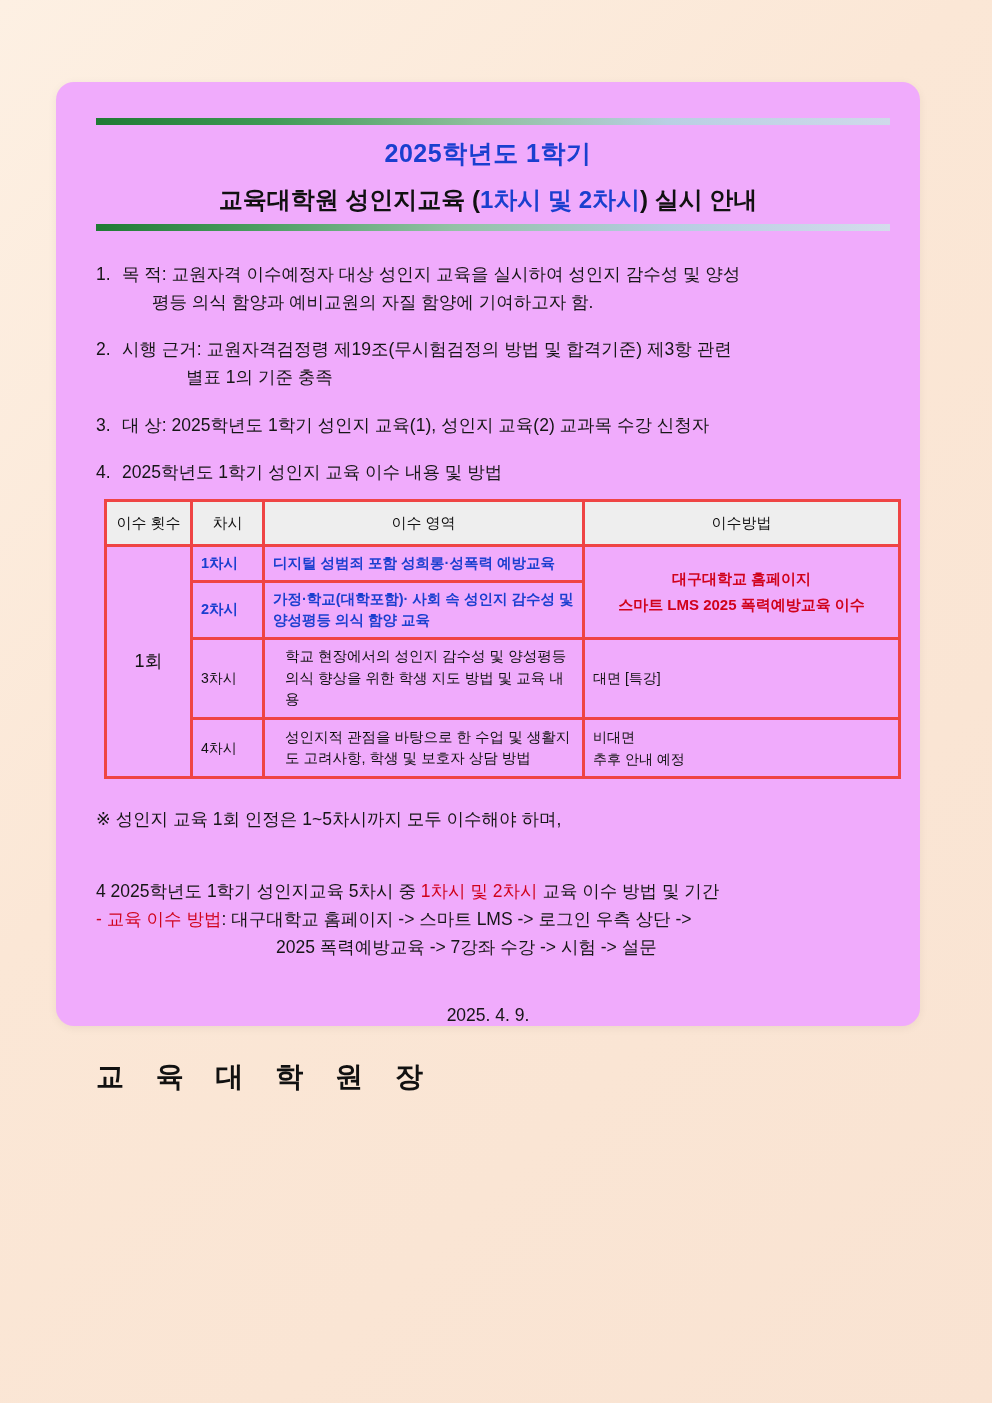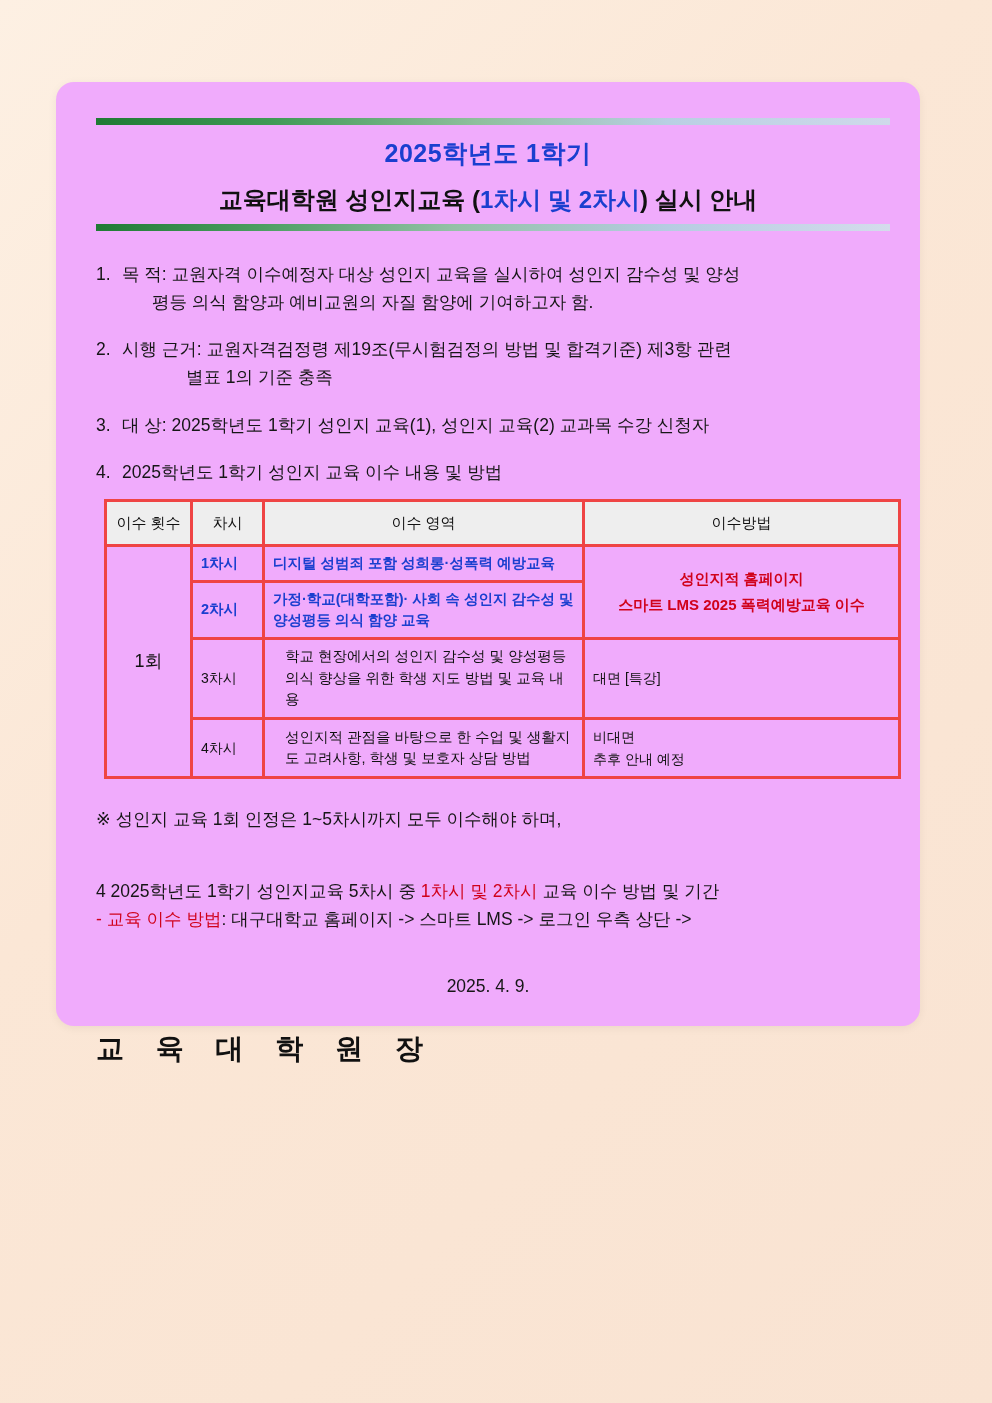--- a/index.html
+++ b/index.html
@@ -224,21 +224,21 @@
             <th>이수 영역</th>
             <th>이수방법</th>
           </tr>
         </thead>
         <tbody>
           <tr>
             <td class="vert" rowspan="4">1회</td>
             <td class="ctr blue">1차시</td>
             <td class="blue">디지털 성범죄 포함 성희롱·성폭력 예방교육</td>
             <td class="red" rowspan="2">
-              <span>성인지적 홈페이지</span><br>
+              <span>대구대학교 홈페이지</span><br>
               <span>스마트 LMS 2025 폭력예방교육 이수</span>
             </td>
           </tr>
           <tr>
             <td class="ctr blue">2차시</td>
             <td class="blue">가정·학교(대학포함)· 사회 속 성인지 감수성 및 양성평등 의식 함양 교육</td>
           </tr>
           <tr>
             <td class="ctr">3차시</td>
             <td class="plain">학교 현장에서의 성인지 감수성 및 양성평등 의식 향상을 위한 학생 지도 방법 및 교육 내용</td>
@@ -259,20 +259,21 @@
         <span>※ 성인지 교육 1회 인정은 1~5차시까지 모두 이수해야 하며,</span>
       </div>
 
       <div class="sec4">
         <div>
           <span>4 2025학년도 1학기 성인지교육 5차시 중 </span><span class="red">1차시 및 2차시</span><span> 교육 이수 방법 및 기간</span>
         </div>
         <div>
           <span class="dash-red">- 교육 이수 방법</span><span>: 대구대학교  홈페이지 -&gt; 스마트 LMS -&gt; 로그인 우측 상단  -&gt;</span>
         </div>
+        <span class="line2">2025 폭력예방교육 -&gt;  7강좌 수강 -&gt; 시험 -&gt; 설문</span>
       </div>
 
       <div class="date">2025. 4. 9.</div>
       <div class="signature">교 육 대 학 원 장</div>
 
     </div>
   </div>
 </div>
 
 </body></html>

